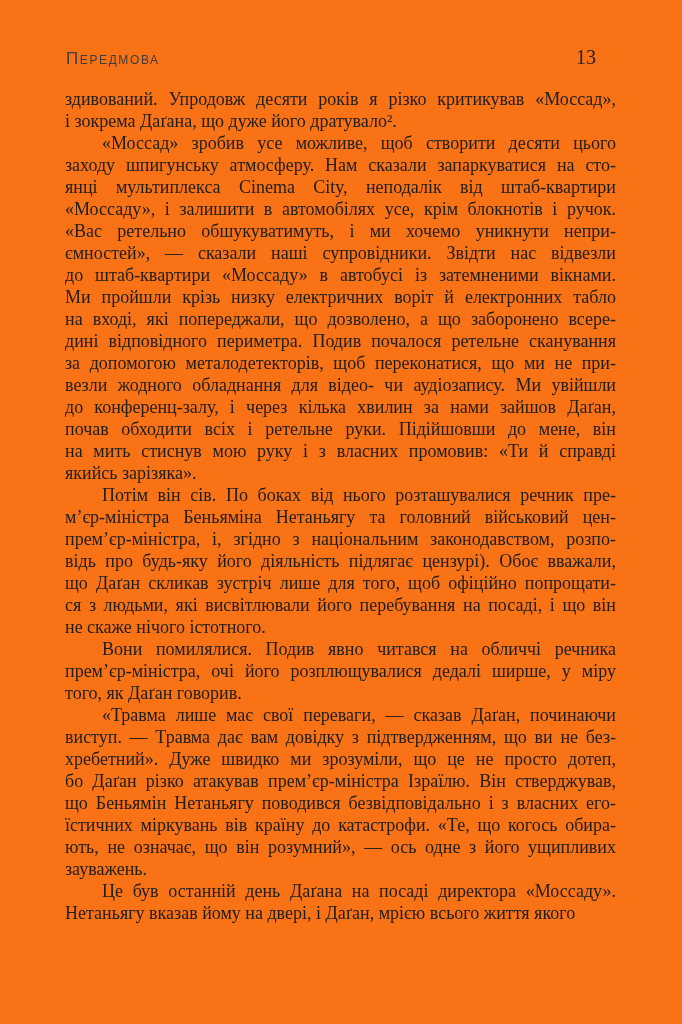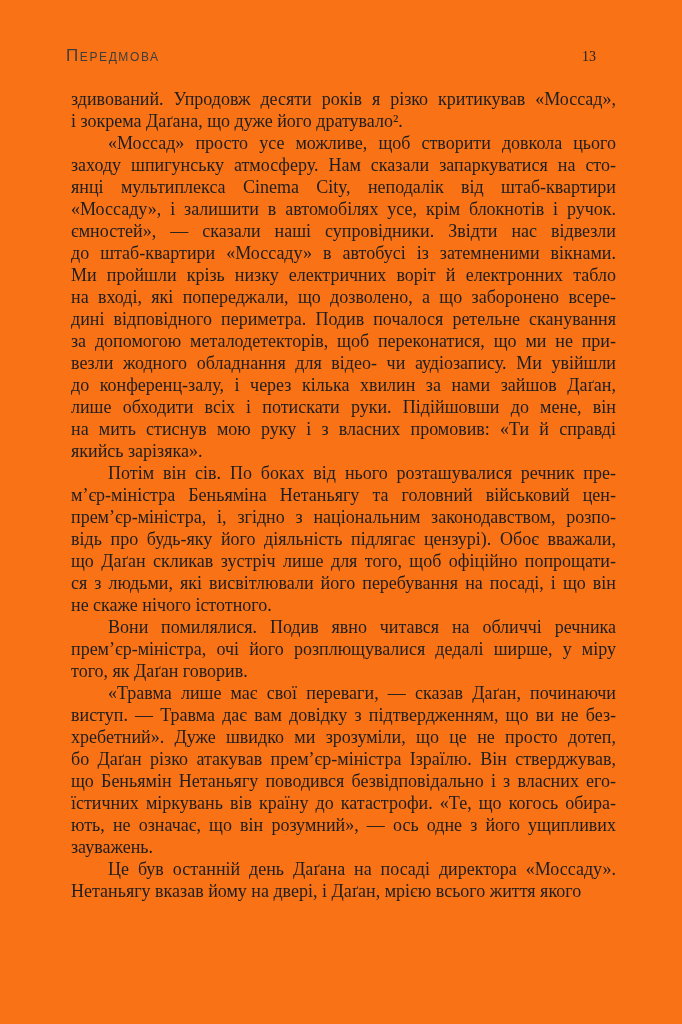--- a/index.html
+++ b/index.html
@@ -26,21 +26,21 @@
   }
   .running-head {
     font-family: "Liberation Sans", "DejaVu Sans", sans-serif;
     font-variant: small-caps;
     font-size: 17px;
     letter-spacing: 1.6px;
     color: #3d3d3d;
   }
   .page-number {
     font-family: "Liberation Serif", "DejaVu Serif", serif;
-    font-size: 14px;
+    font-size: 20px;
     color: #222222;
     padding-right: 20px;
   }
   .page-body {
     position: absolute;
     top: 88px;
     left: 65px;
     width: 551px;
     color: #1e1e1e;
     font-size: 18px;
@@ -48,21 +48,20 @@
   .paragraph {
     margin: 0;
     padding: 0;
   }
   .text-line {
     height: 22px;
     line-height: 22px;
     text-align: justify;
     text-align-last: justify;
     overflow: hidden;
-    margin-left: 6px;
   }
   .text-line.indent {
     padding-left: 37px;
   }
   .text-line.para-end {
     text-align: right;
     text-align-last: left;
   }
 </style>
 </head>
@@ -74,33 +73,34 @@
     <span class="page-number">13</span>
   </header>
 
   <main class="page-body">
 
   <div class="paragraph">
         <div class="text-line">здивований. Упродовж десяти років я різко критикував «Моссад»,</div>
         <div class="text-line para-end">і зокрема Даґана, що дуже його дратувало².</div>
       </div>
       <div class="paragraph">
-        <div class="text-line indent">«Моссад» просто усе можливе, щоб створити довкола цього</div>
+        <div class="text-line indent">«Моссад» зробив усе можливе, щоб створити десяти цього</div>
         <div class="text-line">заходу шпигунську атмосферу. Нам сказали запаркуватися на сто-</div>
         <div class="text-line">янці мультиплекса Cinema City, неподалік від штаб-квартири</div>
         <div class="text-line">«Моссаду», і залишити в автомобілях усе, крім блокнотів і ручок.</div>
+        <div class="text-line">«Вас ретельно обшукуватимуть, і ми хочемо уникнути непри-</div>
         <div class="text-line">ємностей», — сказали наші супровідники. Звідти нас відвезли</div>
         <div class="text-line">до штаб-квартири «Моссаду» в автобусі із затемненими вікнами.</div>
         <div class="text-line">Ми пройшли крізь низку електричних воріт й електронних табло</div>
         <div class="text-line">на вході, які попереджали, що дозволено, а що заборонено всере-</div>
         <div class="text-line">дині відповідного периметра. Подив почалося ретельне сканування</div>
         <div class="text-line">за допомогою металодетекторів, щоб переконатися, що ми не при-</div>
         <div class="text-line">везли жодного обладнання для відео- чи аудіозапису. Ми увійшли</div>
         <div class="text-line">до конференц-залу, і через кілька хвилин за нами зайшов Даґан,</div>
-        <div class="text-line">лише обходити всіх і потискати руки. Підійшовши до мене, він</div>
+        <div class="text-line">почав обходити всіх і ретельне руки. Підійшовши до мене, він</div>
         <div class="text-line">на мить стиснув мою руку і з власних промовив: «Ти й справді</div>
         <div class="text-line para-end">якийсь зарізяка».</div>
       </div>
       <div class="paragraph">
         <div class="text-line indent">Потім він сів. По боках від нього розташувалися речник пре-</div>
         <div class="text-line">м’єр-міністра Беньяміна Нетаньягу та головний військовий цен-</div>
         <div class="text-line">прем’єр-міністра, і, згідно з національним законодавством, розпо-</div>
         <div class="text-line">відь про будь-яку його діяльність підлягає цензурі). Обоє вважали,</div>
         <div class="text-line">що Даґан скликав зустріч лише для того, щоб офіційно попрощати-</div>
         <div class="text-line">ся з людьми, які висвітлювали його перебування на посаді, і що він</div>

